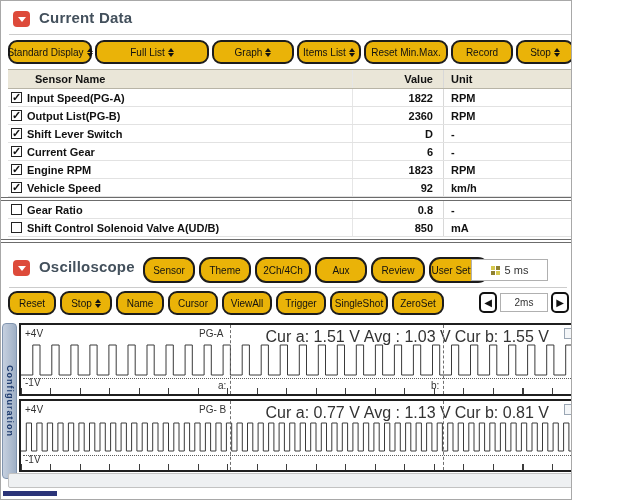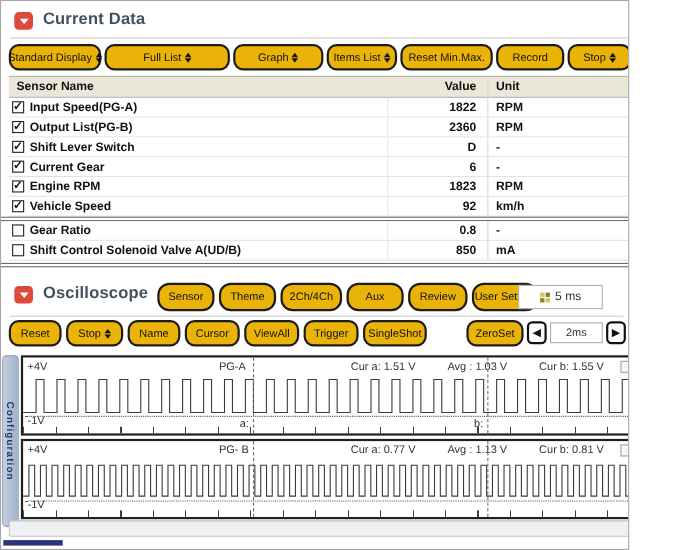--- a/index.html
+++ b/index.html
@@ -33,21 +33,21 @@
   .cd-toolbar { position:absolute; left:7px; top:39px; height:24px; display:flex; gap:3px; }
   .os-toolbar1 { position:absolute; left:126px; top:256px; height:26px; display:flex; gap:4px; }
   .os-toolbar1 .pill { border-radius:11px; }
   .os-toolbar2 { position:absolute; left:7px; top:290px; height:24px; display:flex; gap:4px; }
 
   
   .tgrid { position:absolute; left:7px; width:603px; display:grid;
            grid-template-columns:345px 91px 145px 22px; align-items:center; }
   .thead { top:68px; height:20px; background:#eae6d8; border-top:1px solid #b8b4a6;
            border-bottom:1px solid #b8b4a6; font-weight:bold; font-size:11px; }
-  .thead .c1 { padding-left:7px; }
+  .thead .c1 { padding-left:27px; }
   .trow { height:18px; border-bottom:1px solid #e2e2e2; font-weight:bold; font-size:11px; background:#fff; }
   .c1 { display:flex; align-items:center; gap:5px; padding-left:3px; height:100%;
         border-right:1px solid #e6e6e6; overflow:hidden; }
   .c2 { text-align:right; padding-right:10px; height:100%; display:flex; align-items:center;
         justify-content:flex-end; border-right:1px solid #d8d8d8; }
   .c3 { padding-left:7px; height:100%; display:flex; align-items:center; border-right:1px solid #d8d8d8; }
   .c4 { height:100%; }
   .cb { width:11px; height:11px; background:#fff; border:1.5px solid #222; flex:0 0 auto;
         display:flex; align-items:center; justify-content:center; }
   .cb i { font-style:normal; font-size:11px; font-weight:bold; line-height:8px; margin-top:-2px; }
@@ -79,21 +79,21 @@
   .cfgtab { position:absolute; left:1px; top:322px; width:15px; height:156px;
             background:linear-gradient(to right,#c6d0df,#9fb0c6); border:1px solid #8295af;
             border-radius:4px; display:flex; align-items:center; justify-content:center; }
   .cfgtab span { writing-mode:vertical-rl; font-size:9px; font-weight:bold; color:#1d3a6e;
                  letter-spacing:1px; white-space:nowrap; }
 
   .chan { position:absolute; left:18px; width:594px; height:73px; background:#fff;
           border:2px solid #1f1f1f; }
   .vlab { position:absolute; font-size:10px; color:#333; }
   .chname { position:absolute; left:178px; top:3px; font-size:10px; color:#333; }
-  .curs { position:absolute; right:62px; top:3px; display:flex; gap:29px; font-size:10px; color:#333; white-space:nowrap; }
+  .curs { position:absolute; right:62px; top:3px; display:flex; gap:4px; font-size:16px; color:#333; white-space:nowrap; }
   .chan .cb.light { position:absolute; right:36px; top:3px; border-color:#9aa6b4; background:#f4f6f8; }
   .chan .blackbtn { right:8px; top:1px; width:19px; height:19px; border-radius:5px; }
   .wave { position:absolute; left:0; }
   .dotline { position:absolute; left:2px; right:2px; border-top:1px dotted #5a5a5a; }
   .ticks { position:absolute; left:0; right:0; bottom:0; height:6px;
            background:repeating-linear-gradient(to right,#3c3c3c 0 1px,transparent 1px 29.5px); }
   .curline { position:absolute; top:0; bottom:0; width:0; border-left:1px dashed #6f6f6f; }
   .curmark { position:absolute; font-size:10px; color:#333; }
 
   .hscroll { position:absolute; left:7px; top:472px; width:603px; height:15px; background:#eef0f2;
@@ -316,21 +316,21 @@
       </button>
     <button class="pill" style="width:50px;">
         <span>ViewAll</span>
       </button>
     <button class="pill" style="width:50px;">
         <span>Trigger</span>
       </button>
     <button class="pill" style="width:58px;">
         <span>SingleShot</span>
       </button>
-    <button class="pill" style="width:52px;margin-left:32px;">
+    <button class="pill" style="width:52px;">
         <span>ZeroSet</span>
       </button>
   </div>
   <div class="tb-arrow" style="left:478px;">
       <span>◀</span>
     </div>
   <div class="tb-val">2ms</div>
   <div class="tb-arrow" style="left:550px;">
       <span>▶</span>
     </div>

